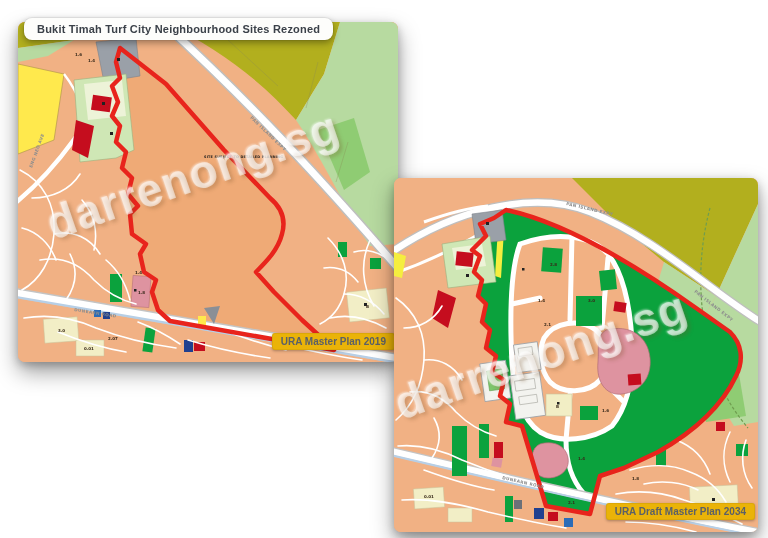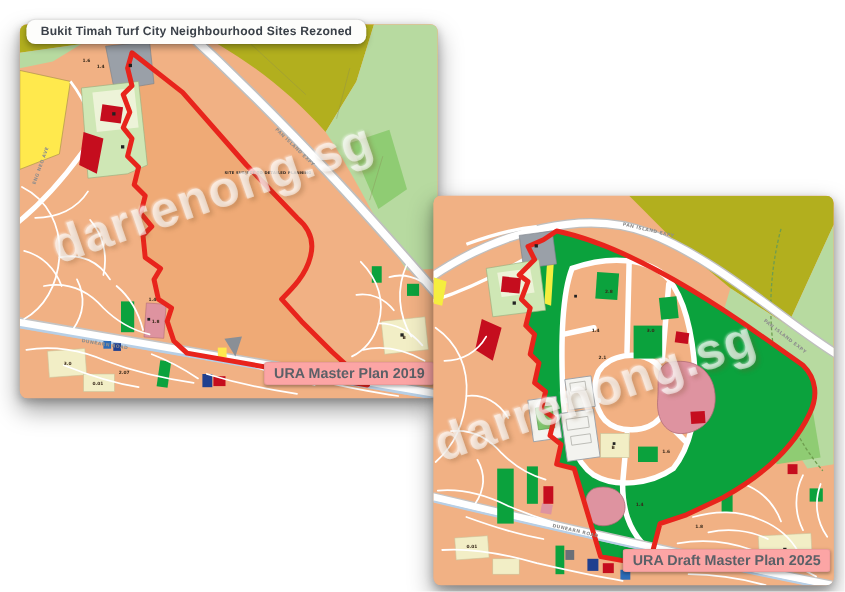--- a/index.html
+++ b/index.html
@@ -8,22 +8,22 @@
   .panel{position:absolute;border-radius:7px;overflow:hidden;
          box-shadow:0 10px 22px rgba(0,0,0,.38),0 3px 8px rgba(0,0,0,.22);
          background:#f1b184;}
   .panel-1{left:18px;top:22px;width:380px;height:340px;z-index:1;}
   .panel-2{left:394px;top:178px;width:364px;height:354px;z-index:2;}
   .panel svg{display:block;width:100%;height:100%;}
   .title-pill{position:absolute;left:24px;top:18px;z-index:10;background:#fdfdfb;
       color:#3b4149;font-weight:700;font-size:11px;letter-spacing:.2px;
       padding:5px 13px;border-radius:8px;
       box-shadow:0 3px 7px rgba(0,0,0,.35),0 0 0 1px rgba(0,0,0,.05);}
-  .caption{position:absolute;right:3px;bottom:12px;background:#fca5a5;color:#5b6067;
-      font-size:13px;font-weight:600;padding:2px 8px;border-radius:3px;
+  .caption{position:absolute;right:3px;bottom:12px;background:#eab308;color:#5b6067;
+      font-size:10px;font-weight:600;padding:2px 8px;border-radius:3px;
       border:1px solid rgba(0,0,0,.06);box-shadow:0 1px 3px rgba(0,0,0,.3);white-space:nowrap;}
   .wm{position:absolute;font-weight:800;font-size:46px;letter-spacing:1px;white-space:nowrap;
       color:rgba(255,255,255,.55);pointer-events:none;
       text-shadow:2px 3px 4px rgba(120,80,40,.28),-1px -1px 2px rgba(255,255,255,.5);}
   .wm1{left:22px;top:126px;transform:rotate(-19deg);transform-origin:center;}
   .wm2{left:-6px;top:150px;transform:rotate(-19deg);transform-origin:center;}
   .plab{font:700 4px "DejaVu Sans",sans-serif;fill:#38291a;}
   .rlab{font:600 4.2px "DejaVu Sans",sans-serif;fill:#8d8d8d;letter-spacing:.4px;}
   .snote{font:700 3.4px "DejaVu Sans",sans-serif;fill:#1c1c1c;letter-spacing:.2px;}
 </style>
@@ -293,17 +293,17 @@
         <text class="plab" x="208" y="234">1.6</text>
         <text class="plab" x="184" y="282">1.4</text>
         <text class="plab" x="174" y="326">2.1</text>
         <text class="plab" x="238" y="302">1.8</text>
         <text class="plab" x="30" y="320">0.01</text>
         <text class="plab" x="162" y="230">B</text>
       </g>
     </svg>
 
     <div class="wm wm2">darrenong.sg</div>
-    <div class="caption">URA Draft Master Plan 2025</div>
+    <div class="caption">URA Draft Master Plan 2034</div>
   </section>
 
   <div class="title-pill">Bukit Timah Turf City Neighbourhood Sites Rezoned</div>
 </div>
 
 </body></html>

